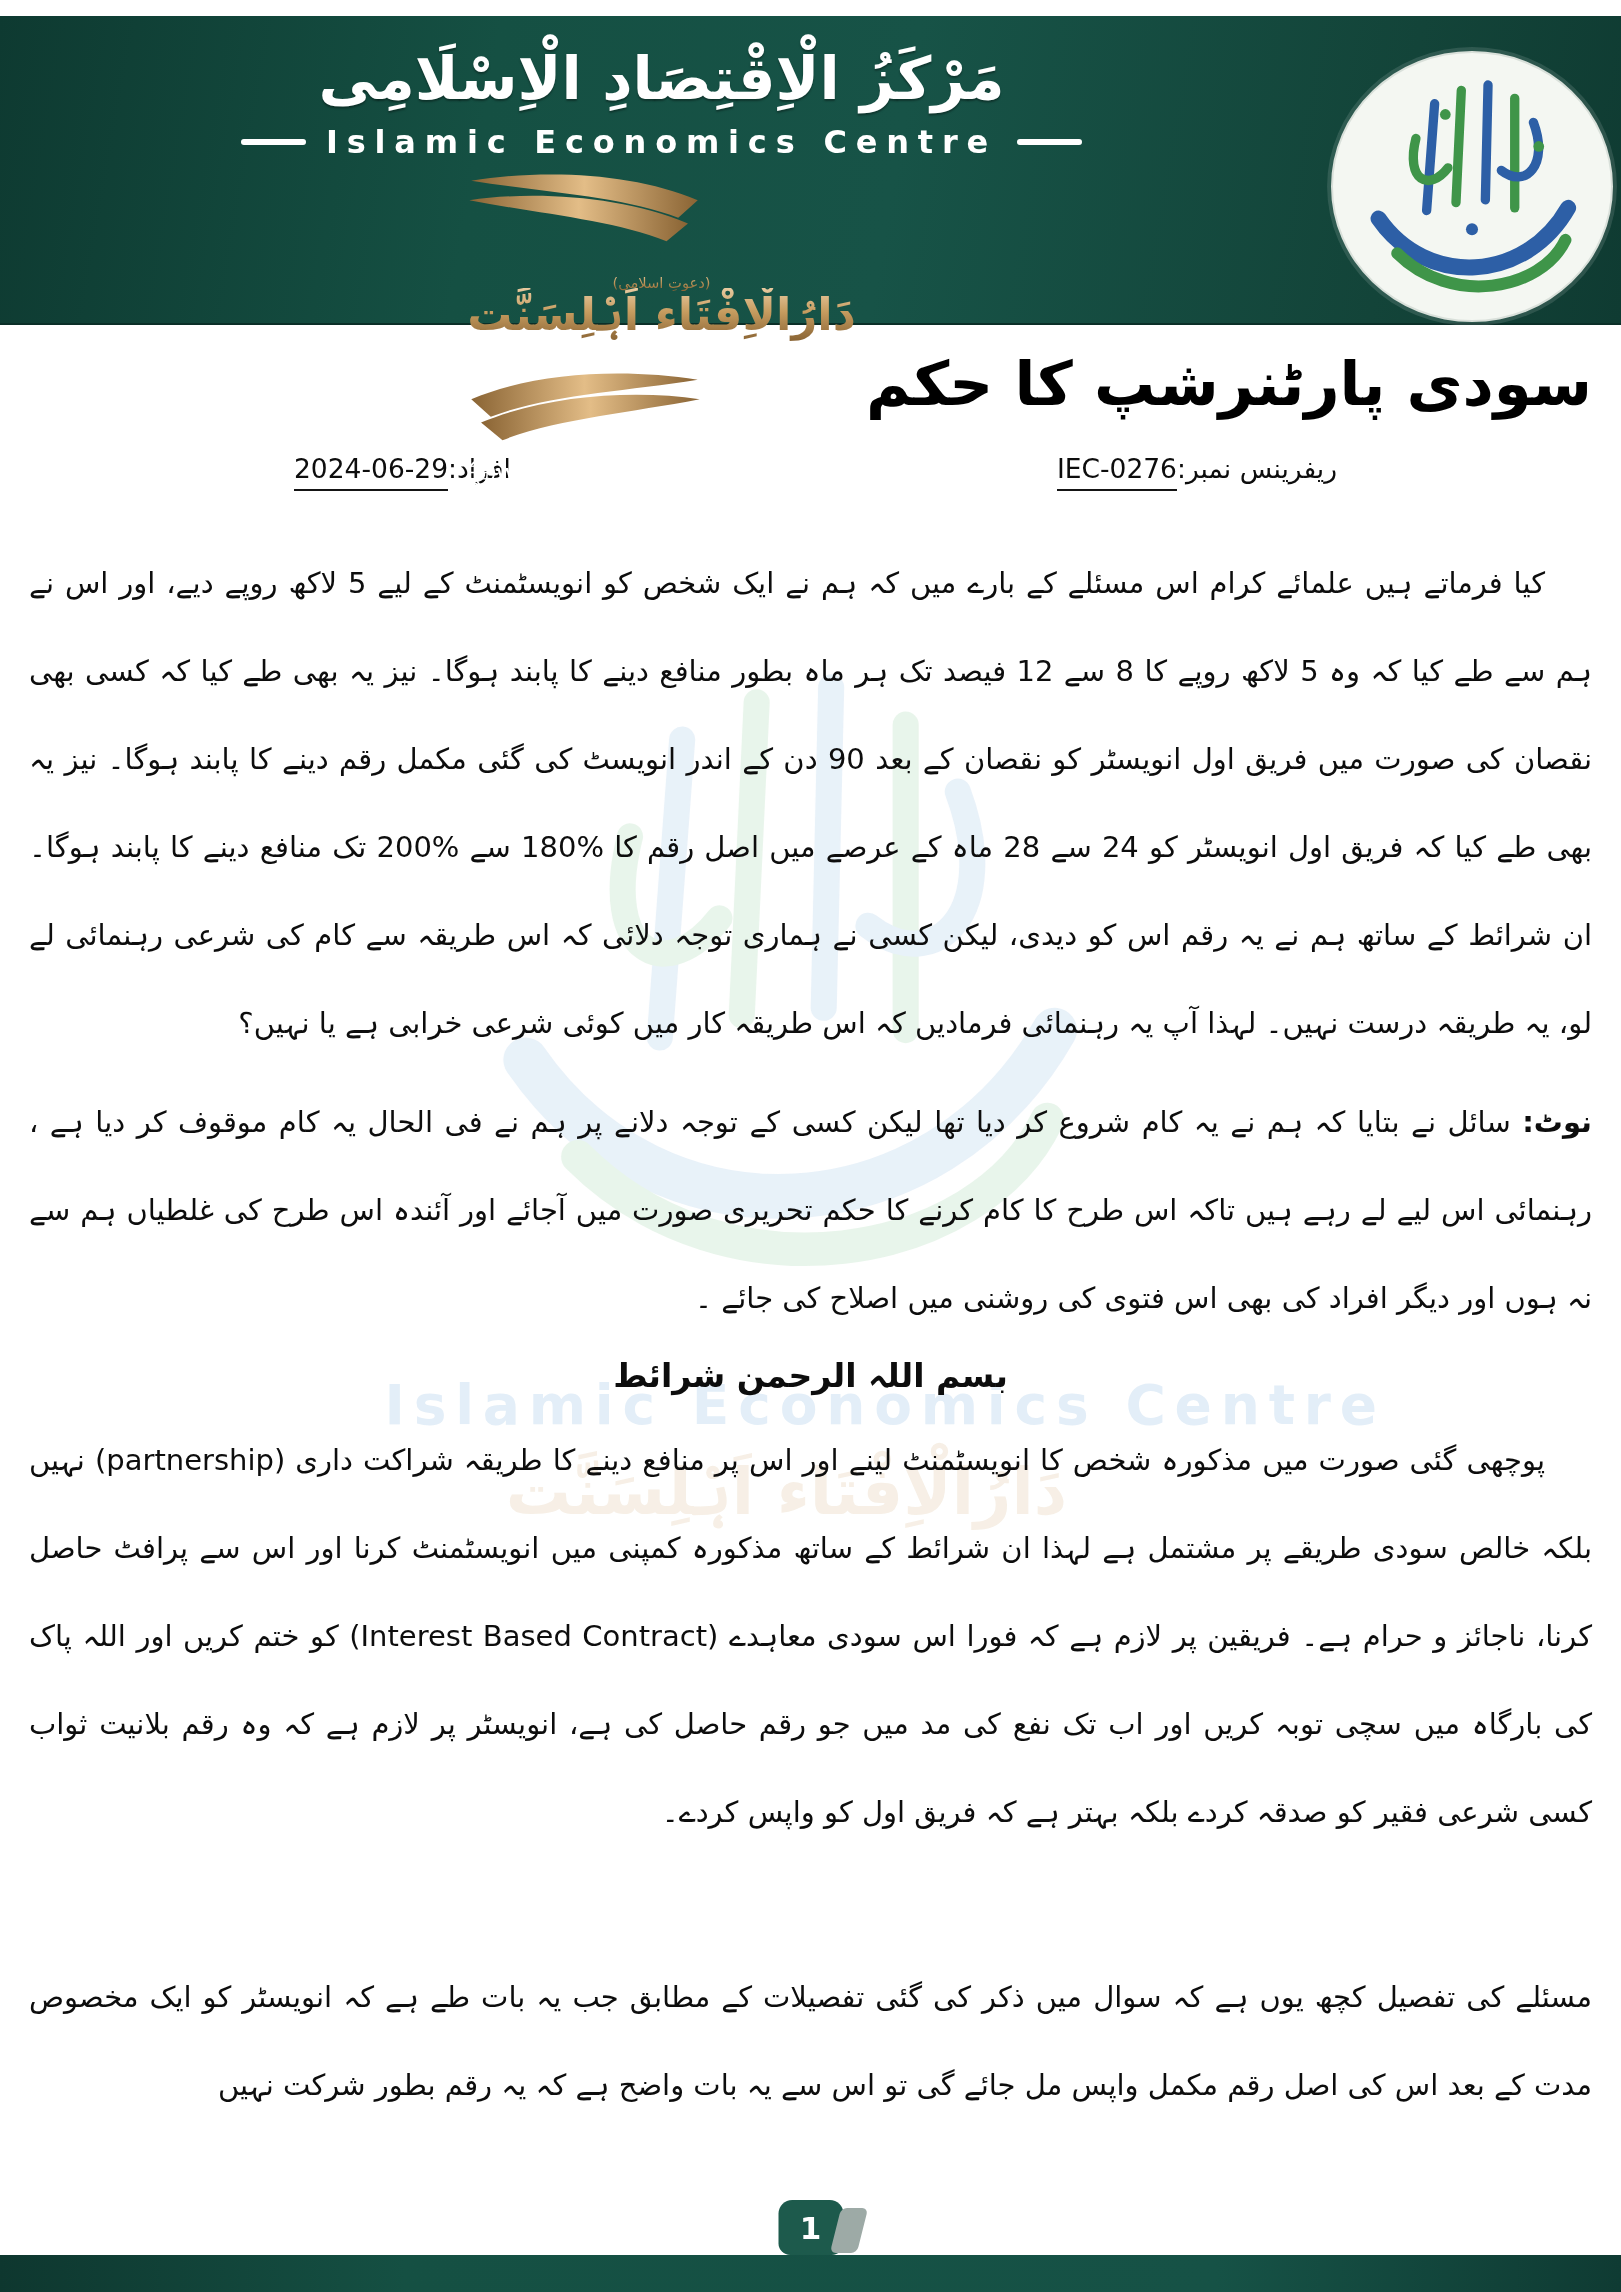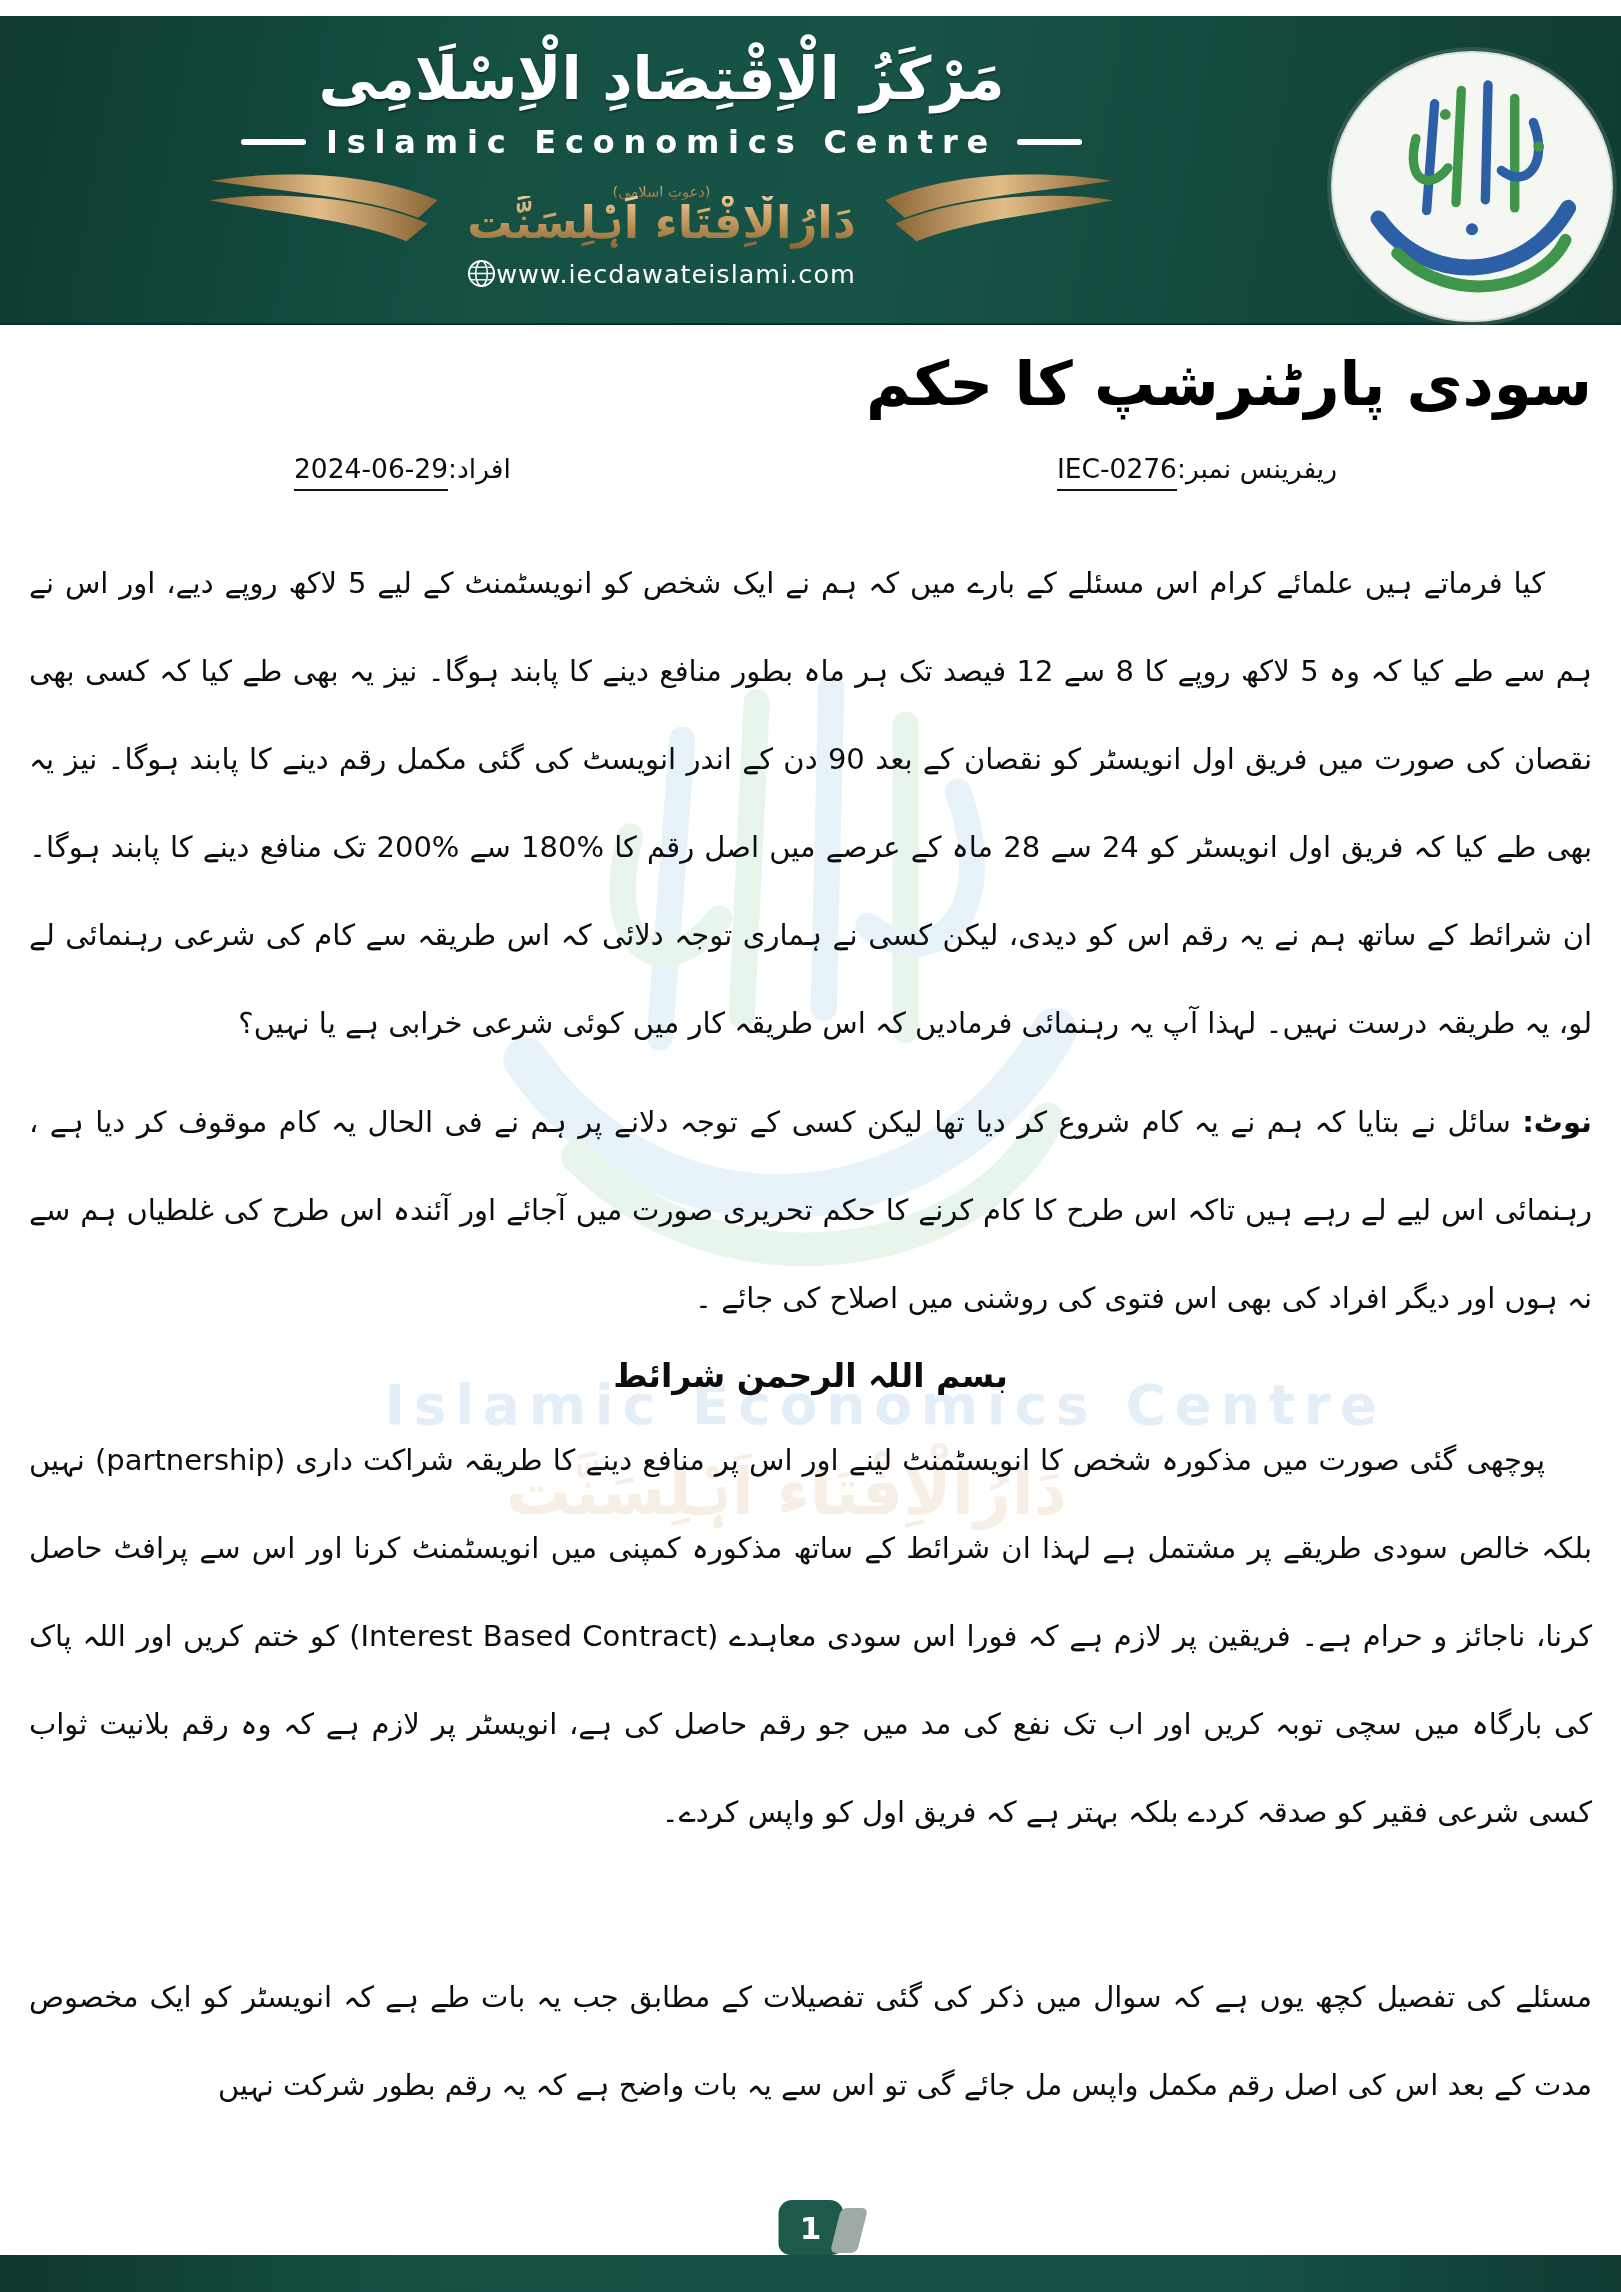--- a/index.html
+++ b/index.html
@@ -10,21 +10,21 @@
   .header{position:absolute;top:16px;left:0;width:100%;height:307px;z-index:2;
     background:linear-gradient(100deg,#0e3a31 0%,#155043 30%,#175347 55%,#134439 85%,#0f3b32 100%);
     border-bottom:2.9px solid #0b2f28;}
   .brand-col{position:absolute;left:0;top:0;width:1323px;height:100%;
     display:flex;flex-direction:column;align-items:center;justify-content:flex-start;direction:ltr;}
   .brand-arabic{margin-top:25.5px;color:#ffffff;font-weight:bold;font-size:59px;line-height:1.25;
     direction:rtl;white-space:nowrap;text-shadow:0 2px 2px rgba(0,0,0,.35);}
   .brand-english-row{display:flex;align-items:center;gap:19.6px;margin-top:7.8px;}
   .white-bar{width:65px;height:6.9px;background:#ffffff;border-radius:2.9px;}
   .brand-english{color:#ffffff;font-size:32px;letter-spacing:8.8px;font-weight:bold;white-space:nowrap;}
-  .ifta-row{display:flex;align-items:flex-end;gap:25.5px;margin-top:5.9px;}
+  .ifta-row{display:flex;align-items:flex-start;gap:25.5px;margin-top:5.9px;flex-direction:column;}
   .ifta-center{display:flex;flex-direction:column;align-items:center;}
   .ifta-note{font-size:14.7px;color:#d9b87e;direction:rtl;margin-bottom:-3.9px;}
   .ifta-title{font-size:45px;font-weight:bold;direction:rtl;white-space:nowrap;
     background:linear-gradient(180deg,#e7c astray 0%,#b3llll 100%);}
   .gold-text{background:linear-gradient(180deg,#e8caa0 0%,#c69c5f 45%,#8a6434 100%);
     -webkit-background-clip:text;background-clip:text;color:transparent;}
   .swoosh{width:235px;height:82px;}
   .swoosh.flip{transform:scaleX(-1);}
   .website-row{display:flex;align-items:center;gap:0;margin-top:9.8px;direction:ltr;}
   .globe-icon{width:29px;height:29px;}

